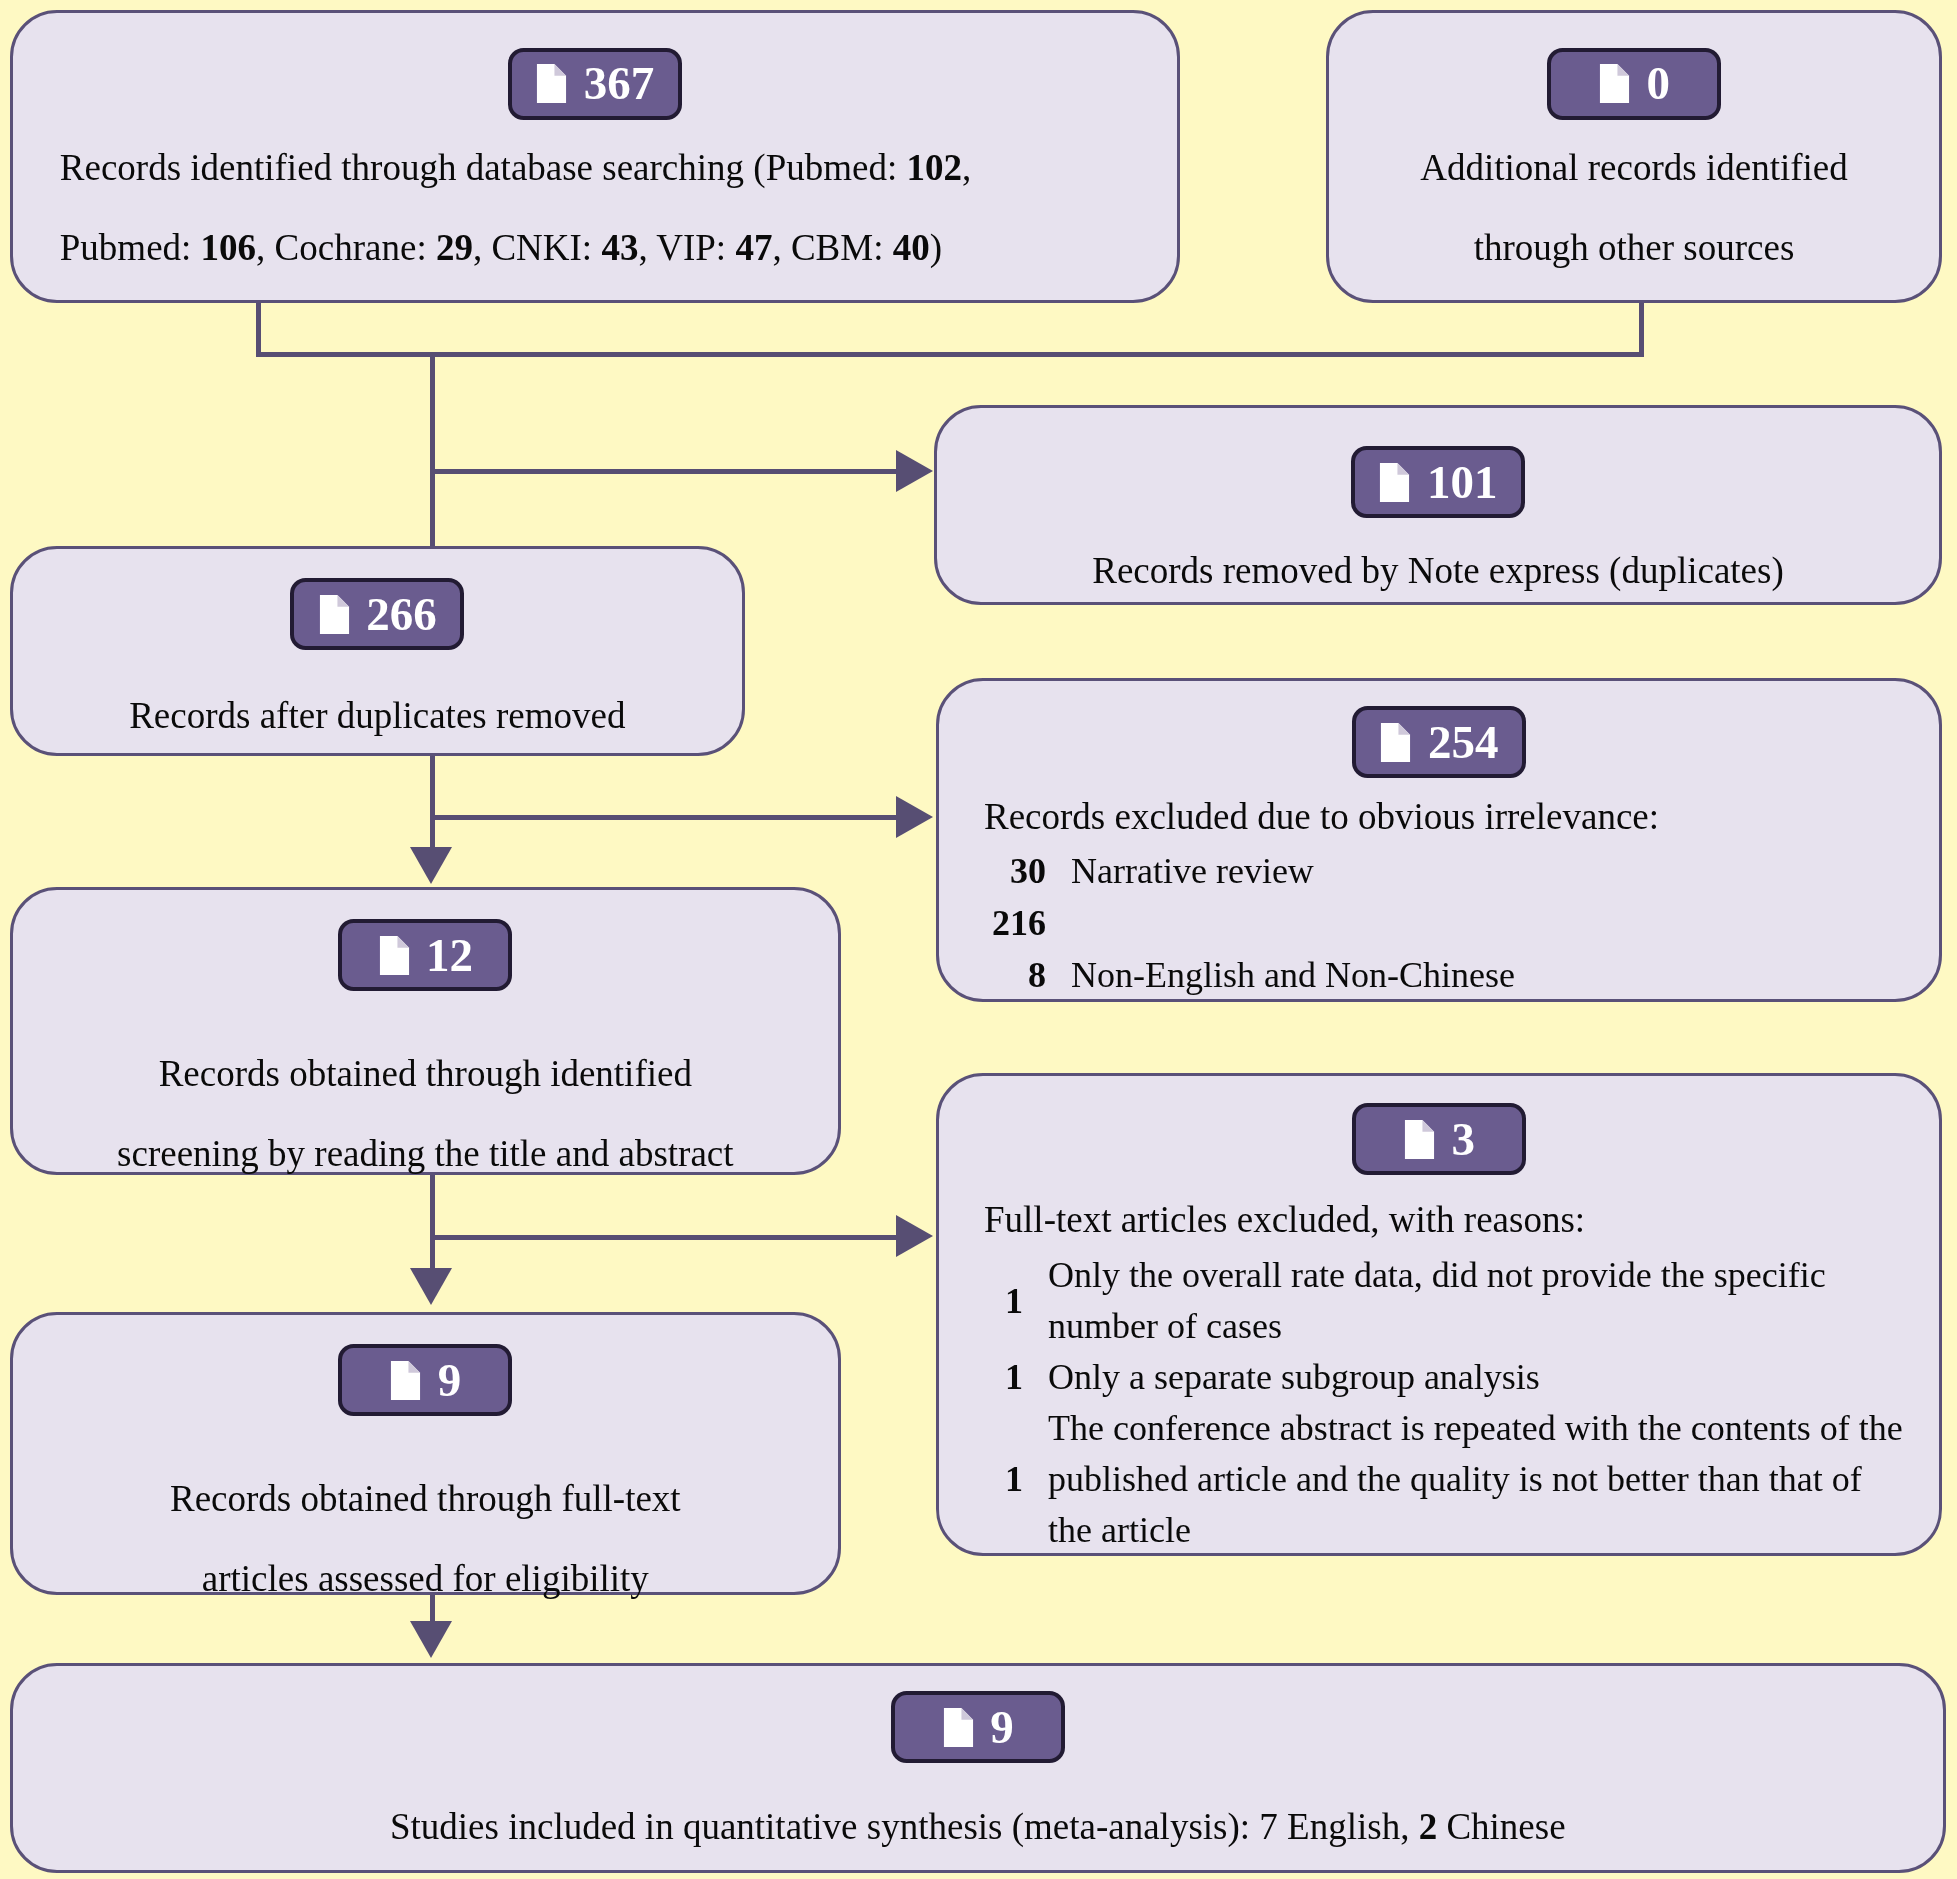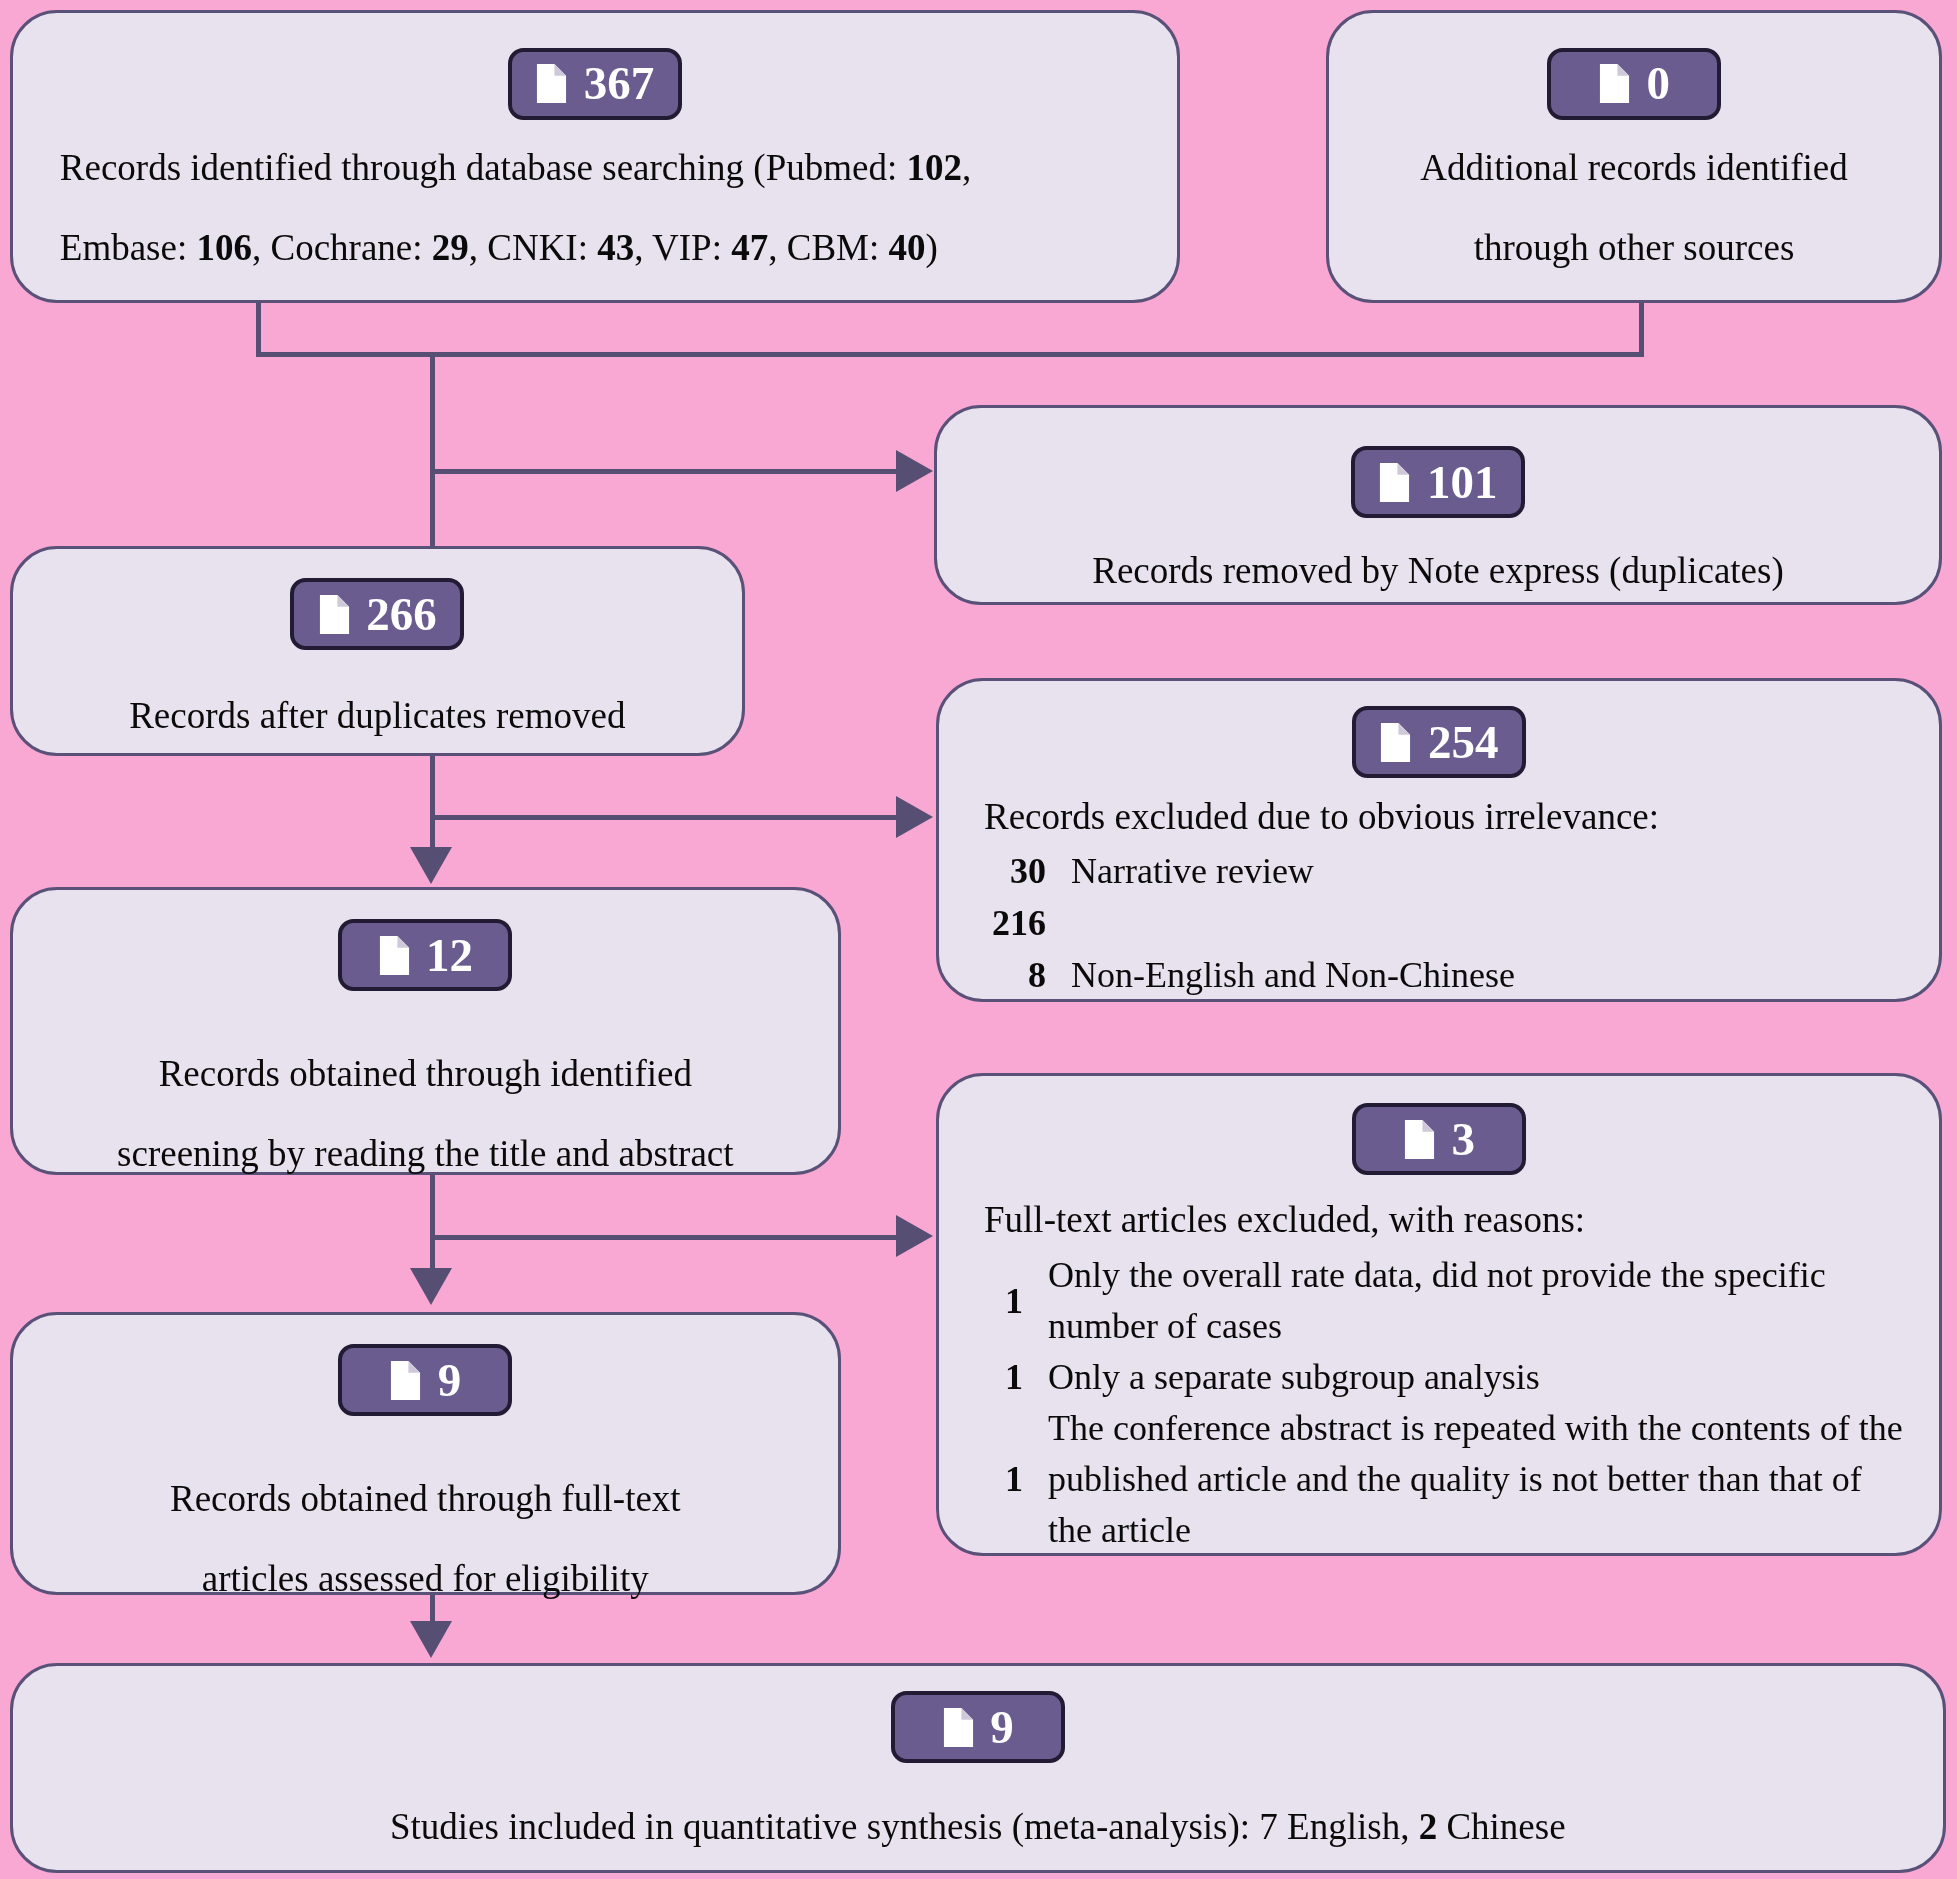--- a/index.html
+++ b/index.html
@@ -1,19 +1,19 @@
 <!DOCTYPE html>
 <html><head>
 <meta charset="utf-8">
 <style>
   html,body{margin:0;padding:0;background:#fcfbfd;}
   #canvas{
     position:relative;
     width:1957px;height:1879px;
-    background:#f9a8d4;
+    background:#fef9c3;
     font-family:"Liberation Serif","DejaVu Serif",serif;
     color:#0a0a0a;
     overflow:hidden;
   }
   .box{
     position:absolute;
     background:#e7e2ee;
     border:3.9px solid #5a5178;
     border-radius:47px;
     box-sizing:border-box;
@@ -87,21 +87,21 @@
   <div class="box" style="left:9.8px;top:9.8px;width:1170px;height:293px;">
     <div class="badge" style="top:35px;">
       <svg class="doc" width="33" height="43" viewBox="0 0 17 22">
           <path d="M1 1 h9 l6 6 v14 h-15 z" fill="#ffffff"></path>
           <path d="M10 1 l6 6 h-6 z" fill="#cfc8da"></path>
         </svg>
       <span class="num">367</span>
     </div>
     <div class="ltxt" style="left:47px;top:115px;width:1077px;">
       <div class="ln"><span>Records identified through database searching (Pubmed: </span><b>102</b><span>,</span></div>
-      <div class="ln"><span>Embase: </span><b>106</b><span>, Cochrane: </span><b>29</b><span>, CNKI: </span><b>43</b><span>, VIP: </span><b>47</b><span>, CBM: </span><b>40</b><span>)</span></div>
+      <div class="ln"><span>Pubmed: </span><b>106</b><span>, Cochrane: </span><b>29</b><span>, CNKI: </span><b>43</b><span>, VIP: </span><b>47</b><span>, CBM: </span><b>40</b><span>)</span></div>
     </div>
   </div>
 
   <div class="box" style="left:1326px;top:9.8px;width:616px;height:293px;">
     <div class="badge" style="top:35px;">
       <svg class="doc" width="33" height="43" viewBox="0 0 17 22">
           <path d="M1 1 h9 l6 6 v14 h-15 z" fill="#ffffff"></path>
           <path d="M10 1 l6 6 h-6 z" fill="#cfc8da"></path>
         </svg>
       <span class="num">0</span>

